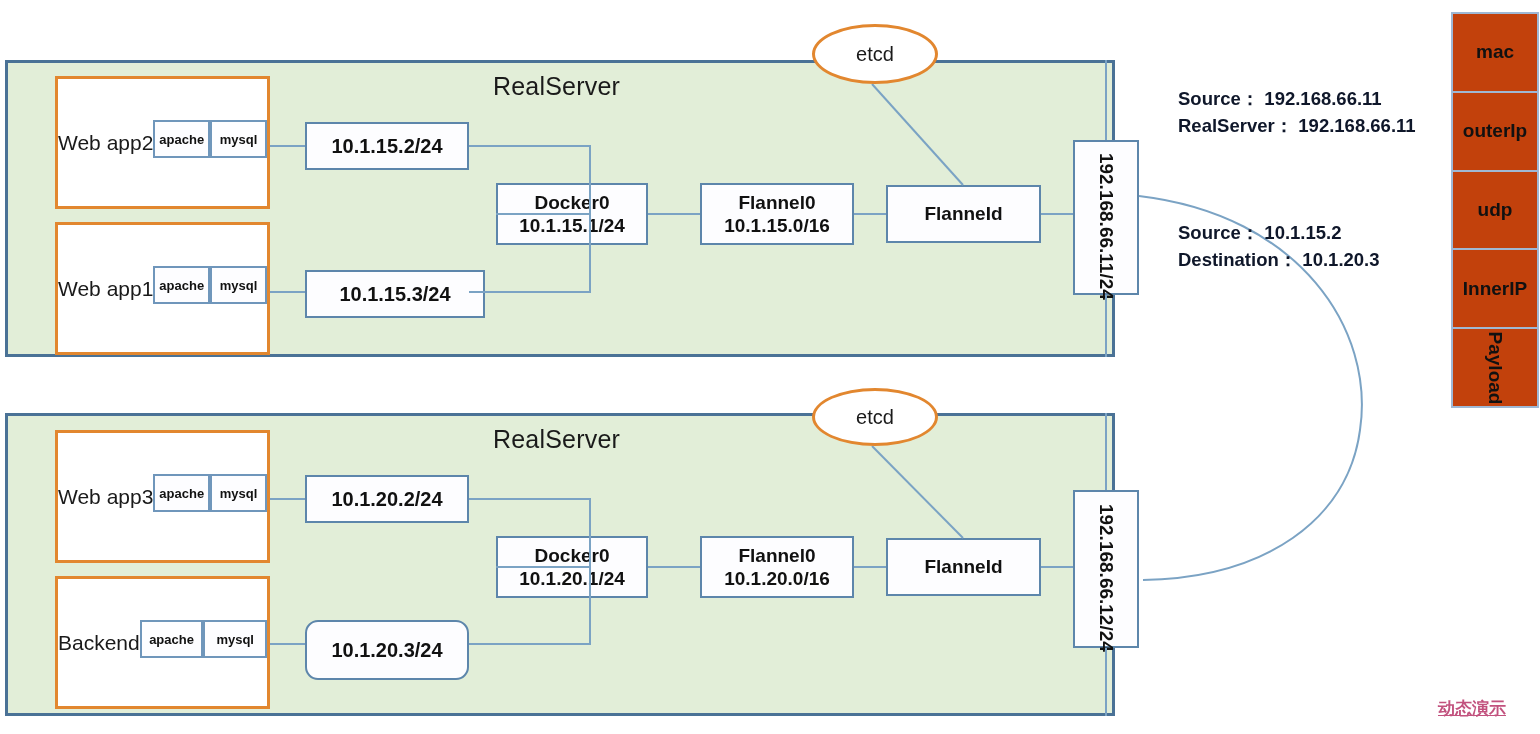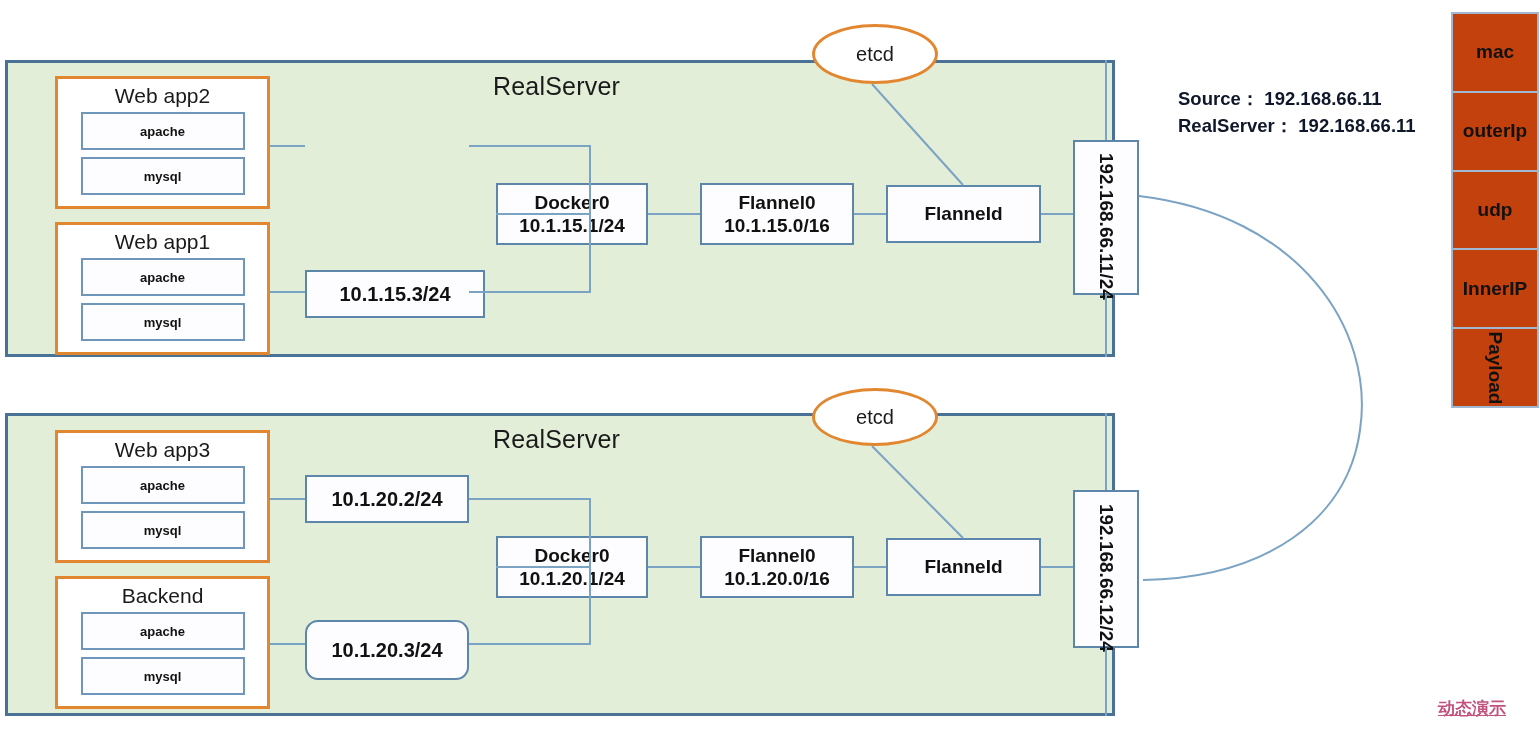--- a/index.html
+++ b/index.html
@@ -30,21 +30,21 @@
     white-space: nowrap;
     letter-spacing: 0.2px;
   }
 
   
   .pod {
     position: absolute;
     background: #ffffff;
     border: 3px solid #e2872f;
     display: flex;
-    flex-direction: column;
+    flex-direction: row;
     align-items: center;
   }
   .pod-title {
     font-size: 21px;
     color: #1a1a1a;
     font-weight: 400;
     margin-top: 5px;
     margin-bottom: 4px;
     white-space: nowrap;
   }
@@ -180,20 +180,21 @@
     <div class="pod-svc">apache</div>
     <div class="pod-svc">mysql</div>
   </div>
 
   <div class="pod" style="left:55px; top:222px; width:215px; height:133px;">
     <div class="pod-title">Web app1</div>
     <div class="pod-svc">apache</div>
     <div class="pod-svc">mysql</div>
   </div>
 
+  <div class="node ip-leaf" style="left:305px; top:122px; width:164px; height:48px;">10.1.15.2/24</div>
   <div class="node ip-leaf" style="left:305px; top:270px; width:180px; height:48px;">10.1.15.3/24</div>
 
   <div class="node" style="left:496px; top:183px; width:152px; height:62px;">
     <div>Docker0</div>
     <div>10.1.15.1/24</div>
   </div>
 
   <div class="node" style="left:700px; top:183px; width:154px; height:62px;">
     <div>Flannel0</div>
     <div>10.1.15.0/16</div>
@@ -278,20 +279,24 @@
 
       <path d="M1139,196 C1300,215 1375,330 1360,430 C1348,520 1265,578 1143,580"></path>
     </g>
   </svg>
 
   <div class="annot" style="left:1178px; top:86px;">
     <div>Source：  192.168.66.11</div>
     <div>RealServer：  192.168.66.11</div>
   </div>
 
+  <div class="annot" style="left:1178px; top:220px;">
+    <div>Source：  10.1.15.2</div>
+    <div>Destination：  10.1.20.3</div>
+  </div>
 
   <div class="packet-stack" style="left:1451px; top:12px; width:88px; height:396px;">
     <div class="packet-cell">mac</div>
     <div class="packet-cell">outerIp</div>
     <div class="packet-cell">udp</div>
     <div class="packet-cell">InnerIP</div>
     <div class="packet-cell rot">
       <span>Payload</span>
     </div>
   </div>

